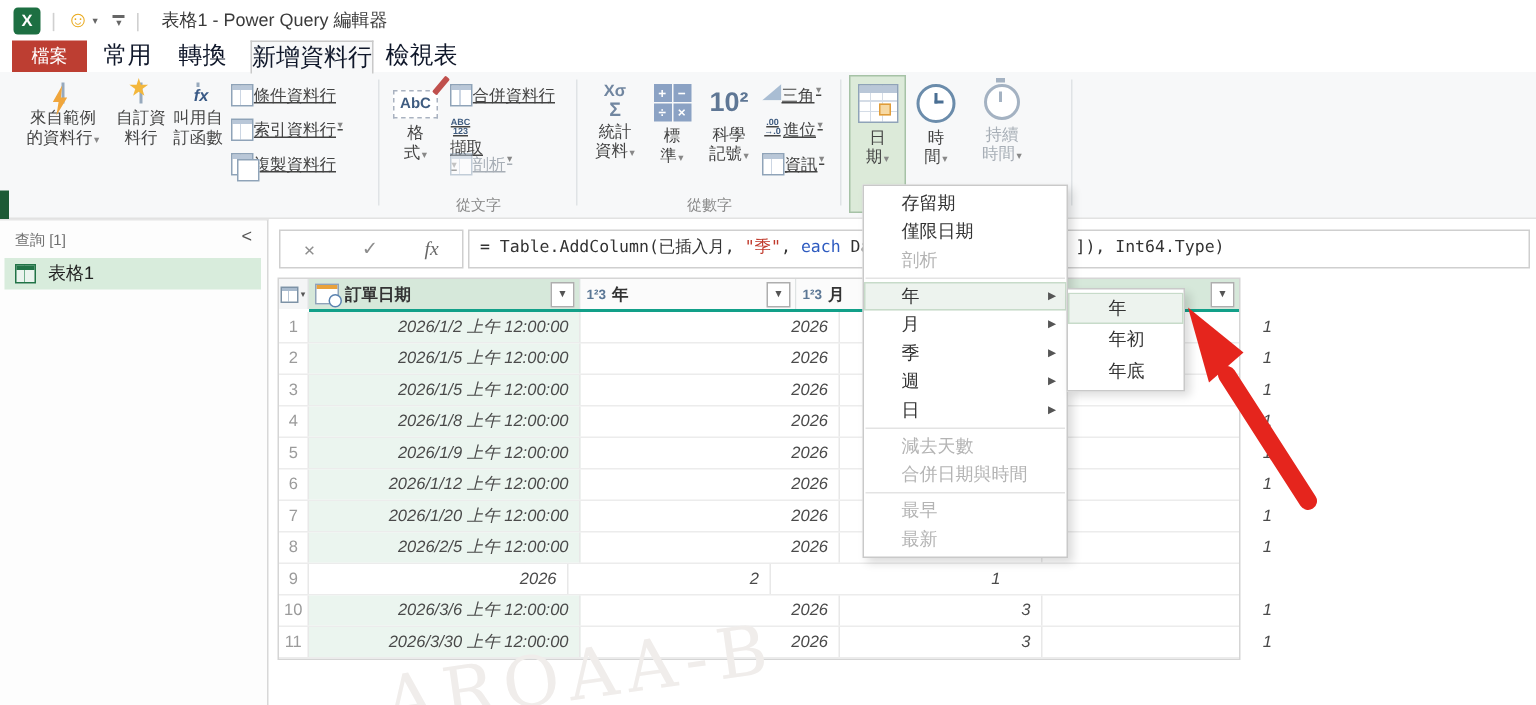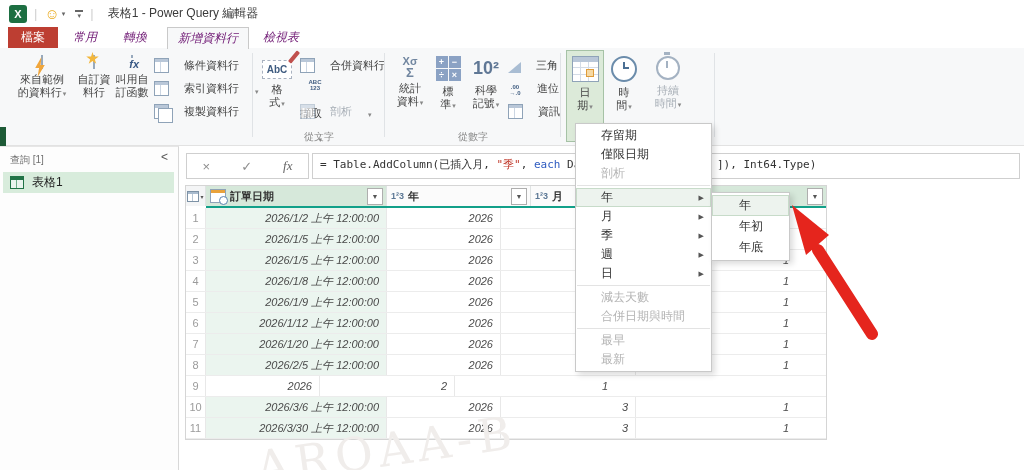--- a/index.html
+++ b/index.html
@@ -15,33 +15,33 @@
   .mini-dd{font-size:7px;color:#666;margin-left:2px;}
   .qat{display:flex;flex-direction:column;align-items:center;margin-left:10px;}
   .qat .bar{width:8px;height:2px;background:#666;margin-bottom:1px;}
   .qat .tri{font-size:7px;color:#666;line-height:5px;}
   #app-title{font-size:12px;color:#3a3a3a;margin-left:7px;}
 
   
   #tabrow{position:absolute;left:0;top:27px;width:1016px;height:21px;background:#fff;}
   #file-tab{position:absolute;left:8px;top:0;width:50px;height:21px;background:#bd3e32;color:#fff;
             font-size:12px;display:flex;align-items:center;justify-content:center;}
-  .rtab{position:absolute;top:0;height:21px;line-height:21px;font-size:12px;color:#701a75;text-align:center;font-style:italic;}
+  .rtab{position:absolute;top:0;height:21px;line-height:21px;font-size:16px;color:#0f172a;text-align:center;}
   .rtab.active{background:#f7f8f9;border:1px solid #c9c9c9;border-bottom:none;z-index:2;}
 
   
   #ribbon{position:absolute;left:0;top:48px;width:1024px;height:97px;background:#f7f8f9;border-bottom:1px solid #e2e2e2;}
   .gsep{position:absolute;top:5px;height:84px;width:1px;background:#e0e3e6;}
   .glabel{position:absolute;top:82px;font-size:10px;color:#8b8b8b;text-align:center;}
   .bigbtn{position:absolute;top:3px;height:90px;display:flex;flex-direction:column;align-items:center;
           font-size:11px;line-height:13px;color:#444;text-align:center;}
   .bigbtn .ic{margin:5px 0 4px;}
   .bigbtn.pressed{background:#dcead9;border:1px solid #a6c2a6;top:2px;}
   .bigbtn.disabled{color:#a7aeb6;}
-  .smbtn{position:absolute;display:flex;align-items:flex-end;gap:15px;font-size:11px;color:#444;height:17px;white-space:nowrap;}
+  .smbtn{position:absolute;display:flex;align-items:flex-start;gap:0;font-size:11px;color:#444;height:17px;white-space:nowrap;text-decoration:underline;}
   .smbtn.disabled{color:#a7aeb6;}
   .dd{font-size:7px;color:#888;margin-left:1px;}
   
   .tbl-ic{position:relative;width:27px;height:25px;border:1px solid #97a9bd;background-color:#fff;
     background:linear-gradient(to bottom,#b9c7d8 0 5px,transparent 5px) ,
                linear-gradient(to right,transparent 8px,#ccd6e3 8px 9px,transparent 9px 17px,#ccd6e3 17px 18px,transparent 18px),
                linear-gradient(to bottom,transparent 11px,#ccd6e3 11px 12px,transparent 12px 18px,#ccd6e3 18px 19px,transparent 19px);}
   .bolt{position:absolute;right:-3px;top:1px;width:12px;height:20px;background:#f0a63c;
         clip-path:polygon(62% 0,10% 55%,42% 55%,30% 100%,90% 40%,55% 40%);}
   .star{position:absolute;right:-4px;top:-4px;width:13px;height:13px;background:#f3b73c;
@@ -108,21 +108,21 @@
         linear-gradient(to right,transparent 4px,#b9c7d6 4px 5px,transparent 5px);background-color:#fff;margin-right:1px;}
   .dtic{position:relative;width:14px;height:12px;border:1px solid #8fa3b8;background:
         linear-gradient(to bottom,#e9a23b 0 3px,transparent 3px);background-color:#fff;margin-right:4px;flex:none;}
   .dtic:after{content:"";position:absolute;right:-3px;bottom:-3px;width:7px;height:7px;border:1px solid #5b83b0;border-radius:50%;background:#fff;}
   #accent-bar{height:2px;background:#12a089;margin-left:20px;}
   .trow{display:flex;height:21px;border-bottom:1px solid #ececec;box-sizing:border-box;}
   .cell{flex:none;box-sizing:border-box;border-right:1px solid #e8e8e8;font-size:11px;line-height:20px;}
   .c-num{width:20px;text-align:center;color:#9b9b9b;font-style:normal;}
   .c-val{font-style:italic;color:#4a4a4a;text-align:right;padding-right:7px;}
   .c-date{width:181px;background:#ebf5ef;}
-  .c-year{width:114px;} .c-month{width:135px;} .c-quarter{width:160px;border-right:none;}
+  .c-year{width:173px;} .c-month{width:135px;} .c-quarter{width:160px;border-right:none;}
   .w-date{width:181px;} .w-year{width:144px;} .w-month{width:135px;} .w-quarter{width:160px;border-right:none;}
 
   
   .menu{position:absolute;background:#fff;border:1px solid #c9c9c9;box-shadow:3px 3px 6px rgba(0,0,0,.14);padding:2px 0;}
   #date-menu{left:575px;top:123px;width:135px;z-index:50;}
   #year-submenu{left:711px;top:192px;width:77px;z-index:60;}
   .menu-item{position:relative;height:19px;line-height:19px;padding-left:25px;font-size:12px;color:#333;white-space:nowrap;}
   #year-submenu .menu-item{height:21px;line-height:21px;padding-left:27px;}
   .menu-item.hl{background:#edf3ee;box-shadow:inset 0 0 0 1px #c7dbc9;}
   .menu-item.disabled{color:#b4b4b4;}

